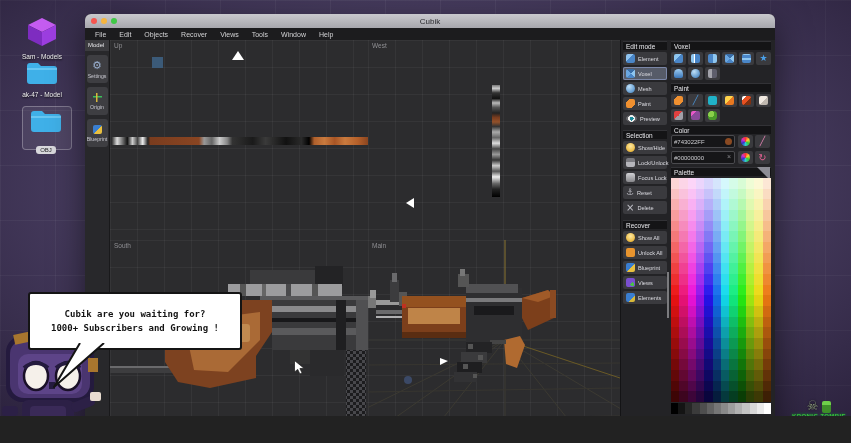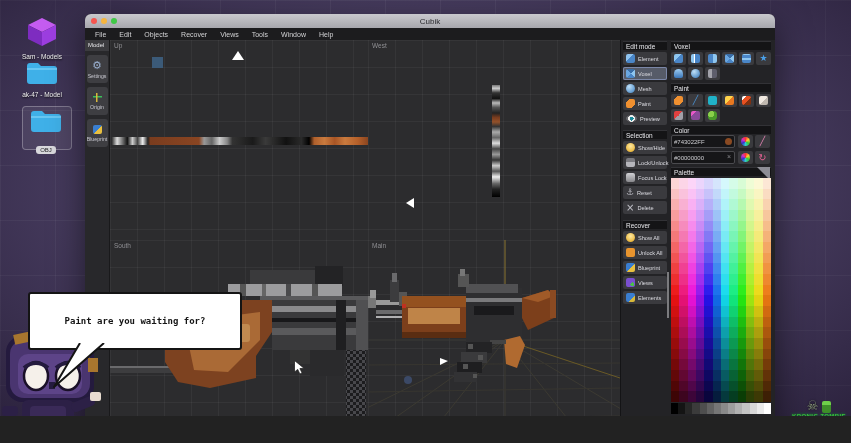--- a/index.html
+++ b/index.html
@@ -767,21 +767,22 @@
 
     <div class="hdr pcolR" style="top:377px;">Gizmos</div>
     <div class="tool-row" id="gizmo-row" style="top:388px;gap:6px;">
         <span class="gizmo"></span>
         <span class="gizmo"></span>
       </div>
     <div class="scrollthumb"></div>
   </div>
 
   <div class="abs bubble">
-    <div>Paint are you waiting for?</div>
+    <div>Cubik are you waiting for?</div>
+    <div>1000+ Subscribers and Growing !</div>
   </div>
   <svg class="abs tail" width="70" height="48" viewBox="0 0 70 48">
     <path d="M34,0 L8,44 L58,0" fill="#fff" stroke="#141414" stroke-width="2" stroke-linejoin="round"></path>
   </svg>
 
   <svg class="abs mascot" width="105" height="115" viewBox="0 0 105 115">
     <rect x="6" y="8" width="88" height="66" rx="16" fill="#241a3e"></rect>
     <rect x="10" y="12" width="80" height="58" rx="14" fill="#4a3570"></rect>
     <rect x="18" y="26" width="64" height="40" rx="10" fill="#5d4488"></rect>
     <rect x="14" y="5" width="18" height="10" fill="#a8762e" transform="rotate(-12 23 10)"></rect>

